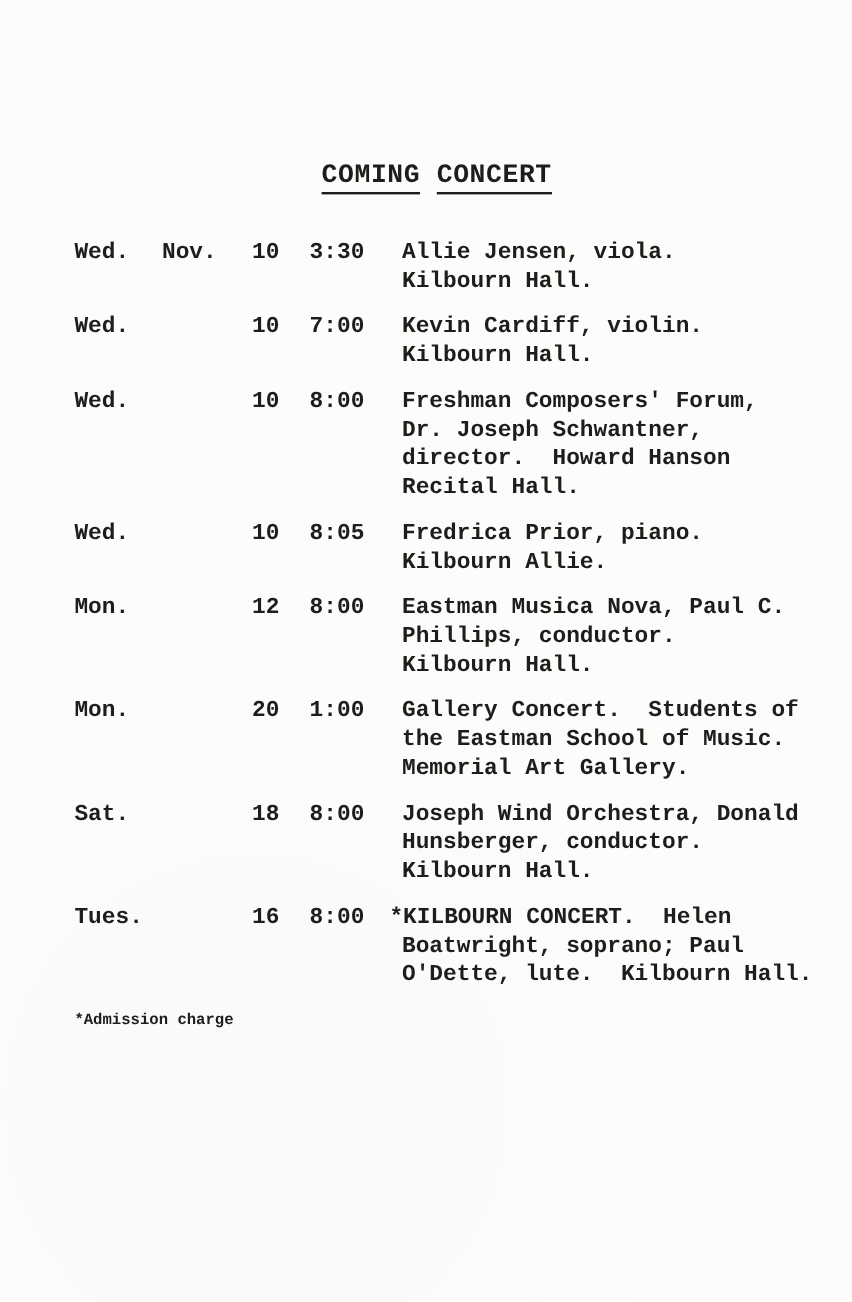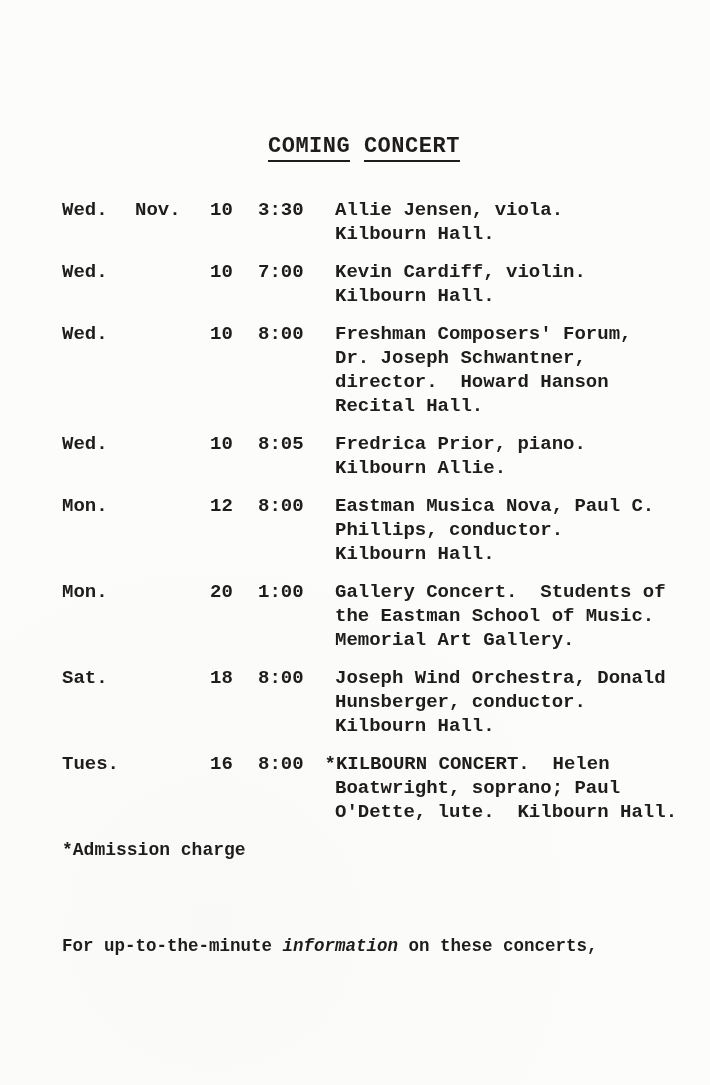--- a/index.html
+++ b/index.html
@@ -55,24 +55,24 @@
   .col-time  { width: 77px; }
   .col-desc  {
     display: inline-block;
     vertical-align: top;
     white-space: pre;
   }
   .col-desc.starred {
     text-indent: -10.5px;
   }
   .admission {
-    font-size: 18px;
+    font-size: 13px;
     line-height: 24px;
     font-weight: 600;
-    margin: 0 0 24px 0;
+    margin: 0 0 34px 0;
     white-space: pre;
   }
   .footer {
     font-size: 17.5px;
     line-height: 24px;
     font-weight: 600;
     white-space: pre;
   }
   .footer .ital {
     font-style: italic;
@@ -114,17 +114,16 @@
 Kilbourn Hall.</span></div>
 
   <div class="event"><span class="col col-day">Tues.</span><span class="col col-month"></span><span class="col col-date">16</span><span class="col col-time">8:00</span><span class="col-desc starred">*KILBOURN CONCERT.  Helen
 Boatwright, soprano; Paul
 O'Dette, lute.  Kilbourn Hall.</span></div>
 </div>
 
   <div class="admission">*Admission charge</div>
 
   <div class="footer">
-    <div><span>For up-to-the-minute </span><span class="ital">information</span><span> on these concerts,</span></div>
     
   </div>
 
 </div>
 
 </body></html>

